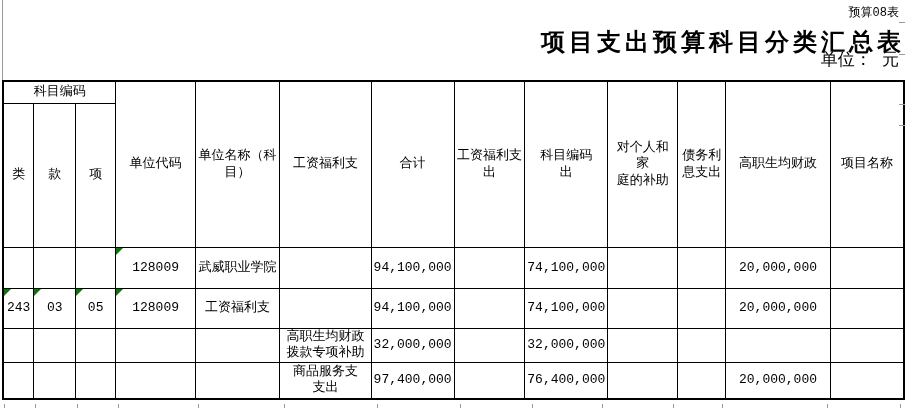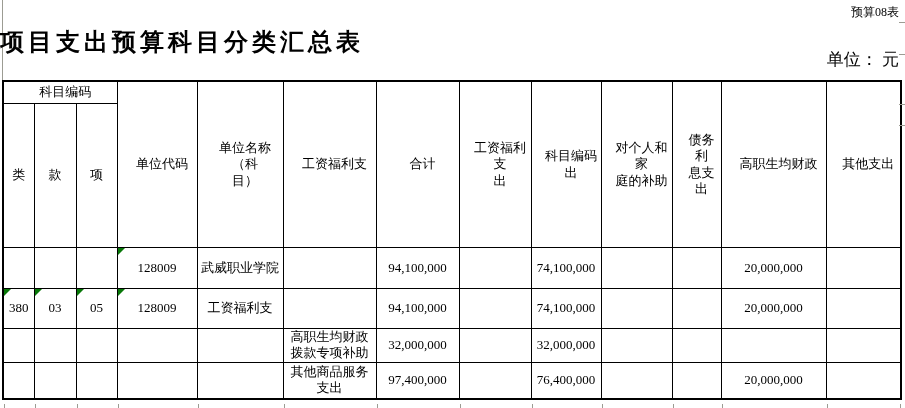--- a/index.html
+++ b/index.html
@@ -1,30 +1,30 @@
 <!DOCTYPE html>
 <html><head>
 <meta charset="utf-8">
 <style>
   html,body{margin:0;padding:0;background:#fff;}
   .stage{position:relative;width:905px;height:408px;background:#fff;overflow:hidden;
-         font-family:Liberation Serif, serif;color:#000;}
-  .title{position:absolute;top:26px;left:0;width:100%;text-align:left;
+         font-family:Liberation Mono, monospace;color:#000;}
+  .title{position:absolute;top:26px;left:0;width:100%;text-align:right;
          font-size:24px;font-weight:bold;letter-spacing:4px;white-space:nowrap;}
   .form-label{position:absolute;top:4px;right:6px;font-size:12px;}
   .unit-label{position:absolute;top:48px;right:6px;font-size:17px;text-align:center;}
   .page-edge{position:absolute;left:2px;top:0;width:1px;height:80px;background:#9c9c93;}
   .gridstub{position:absolute;background:#9c9c93;}
 
   table.budget{position:absolute;left:2px;top:80px;border-collapse:collapse;
                table-layout:fixed;border:2px solid #000;}
   table.budget td{border:1px solid #000;text-align:center;vertical-align:middle;
                   font-size:13px;line-height:1.25;padding:0 2px;white-space:pre-line;
                   position:relative;overflow:hidden;}
-  tr.hrow1 td{height:21px;padding-left:12px;}
+  tr.hrow1 td{height:21px;}
   tr.hrow2 td{height:143px;}
   tr.drow0{height:41px;} tr.drow1{height:40px;} tr.drow2{height:23px;} tr.drow3{height:37px;}
   td.left{text-align:left;padding-left:4px;}
   td.right{text-align:right;padding-right:6px;}
   .tri{position:absolute;top:0;left:0;width:0;height:0;display:block;
        border-top:7px solid #087808;border-right:7px solid transparent;}
 </style>
 </head>
 <body>
 
@@ -60,21 +60,21 @@
         <td rowspan="2">合计</td>
         <td rowspan="2">工资福利支
 出</td>
         <td rowspan="2">科目编码
 出</td>
         <td rowspan="2">对个人和家
 庭的补助</td>
         <td rowspan="2">债务利
 息支出</td>
         <td rowspan="2">高职生均财政</td>
-        <td rowspan="2">其他支出</td>
+        <td rowspan="2">项目名称</td>
       </tr>
       <tr class="hrow2">
         <td>类</td>
         <td>款</td>
         <td>项</td>
       </tr>
 
       <tr class="drow0">
         <td></td>
         <td></td>
@@ -85,21 +85,21 @@
         <td>94,100,000</td>
         <td></td>
         <td>74,100,000</td>
         <td></td>
         <td></td>
         <td>20,000,000</td>
         <td></td>
       </tr>
 
       <tr class="drow1">
-        <td><i class="tri"></i><span>380</span></td>
+        <td><i class="tri"></i><span>243</span></td>
         <td><i class="tri"></i><span>03</span></td>
         <td><i class="tri"></i><span>05</span></td>
         <td class="right"><i class="tri"></i><span>128009</span></td>
         <td class="left">工资福利支</td>
         <td></td>
         <td>94,100,000</td>
         <td></td>
         <td>74,100,000</td>
         <td></td>
         <td></td>
@@ -123,21 +123,21 @@
         <td></td>
         <td></td>
       </tr>
 
       <tr class="drow3">
         <td></td>
         <td></td>
         <td></td>
         <td></td>
         <td class="left"></td>
-        <td>其他商品服务
+        <td>商品服务支
 支出</td>
         <td>97,400,000</td>
         <td></td>
         <td>76,400,000</td>
         <td></td>
         <td></td>
         <td>20,000,000</td>
         <td></td>
       </tr>
     </tbody>

